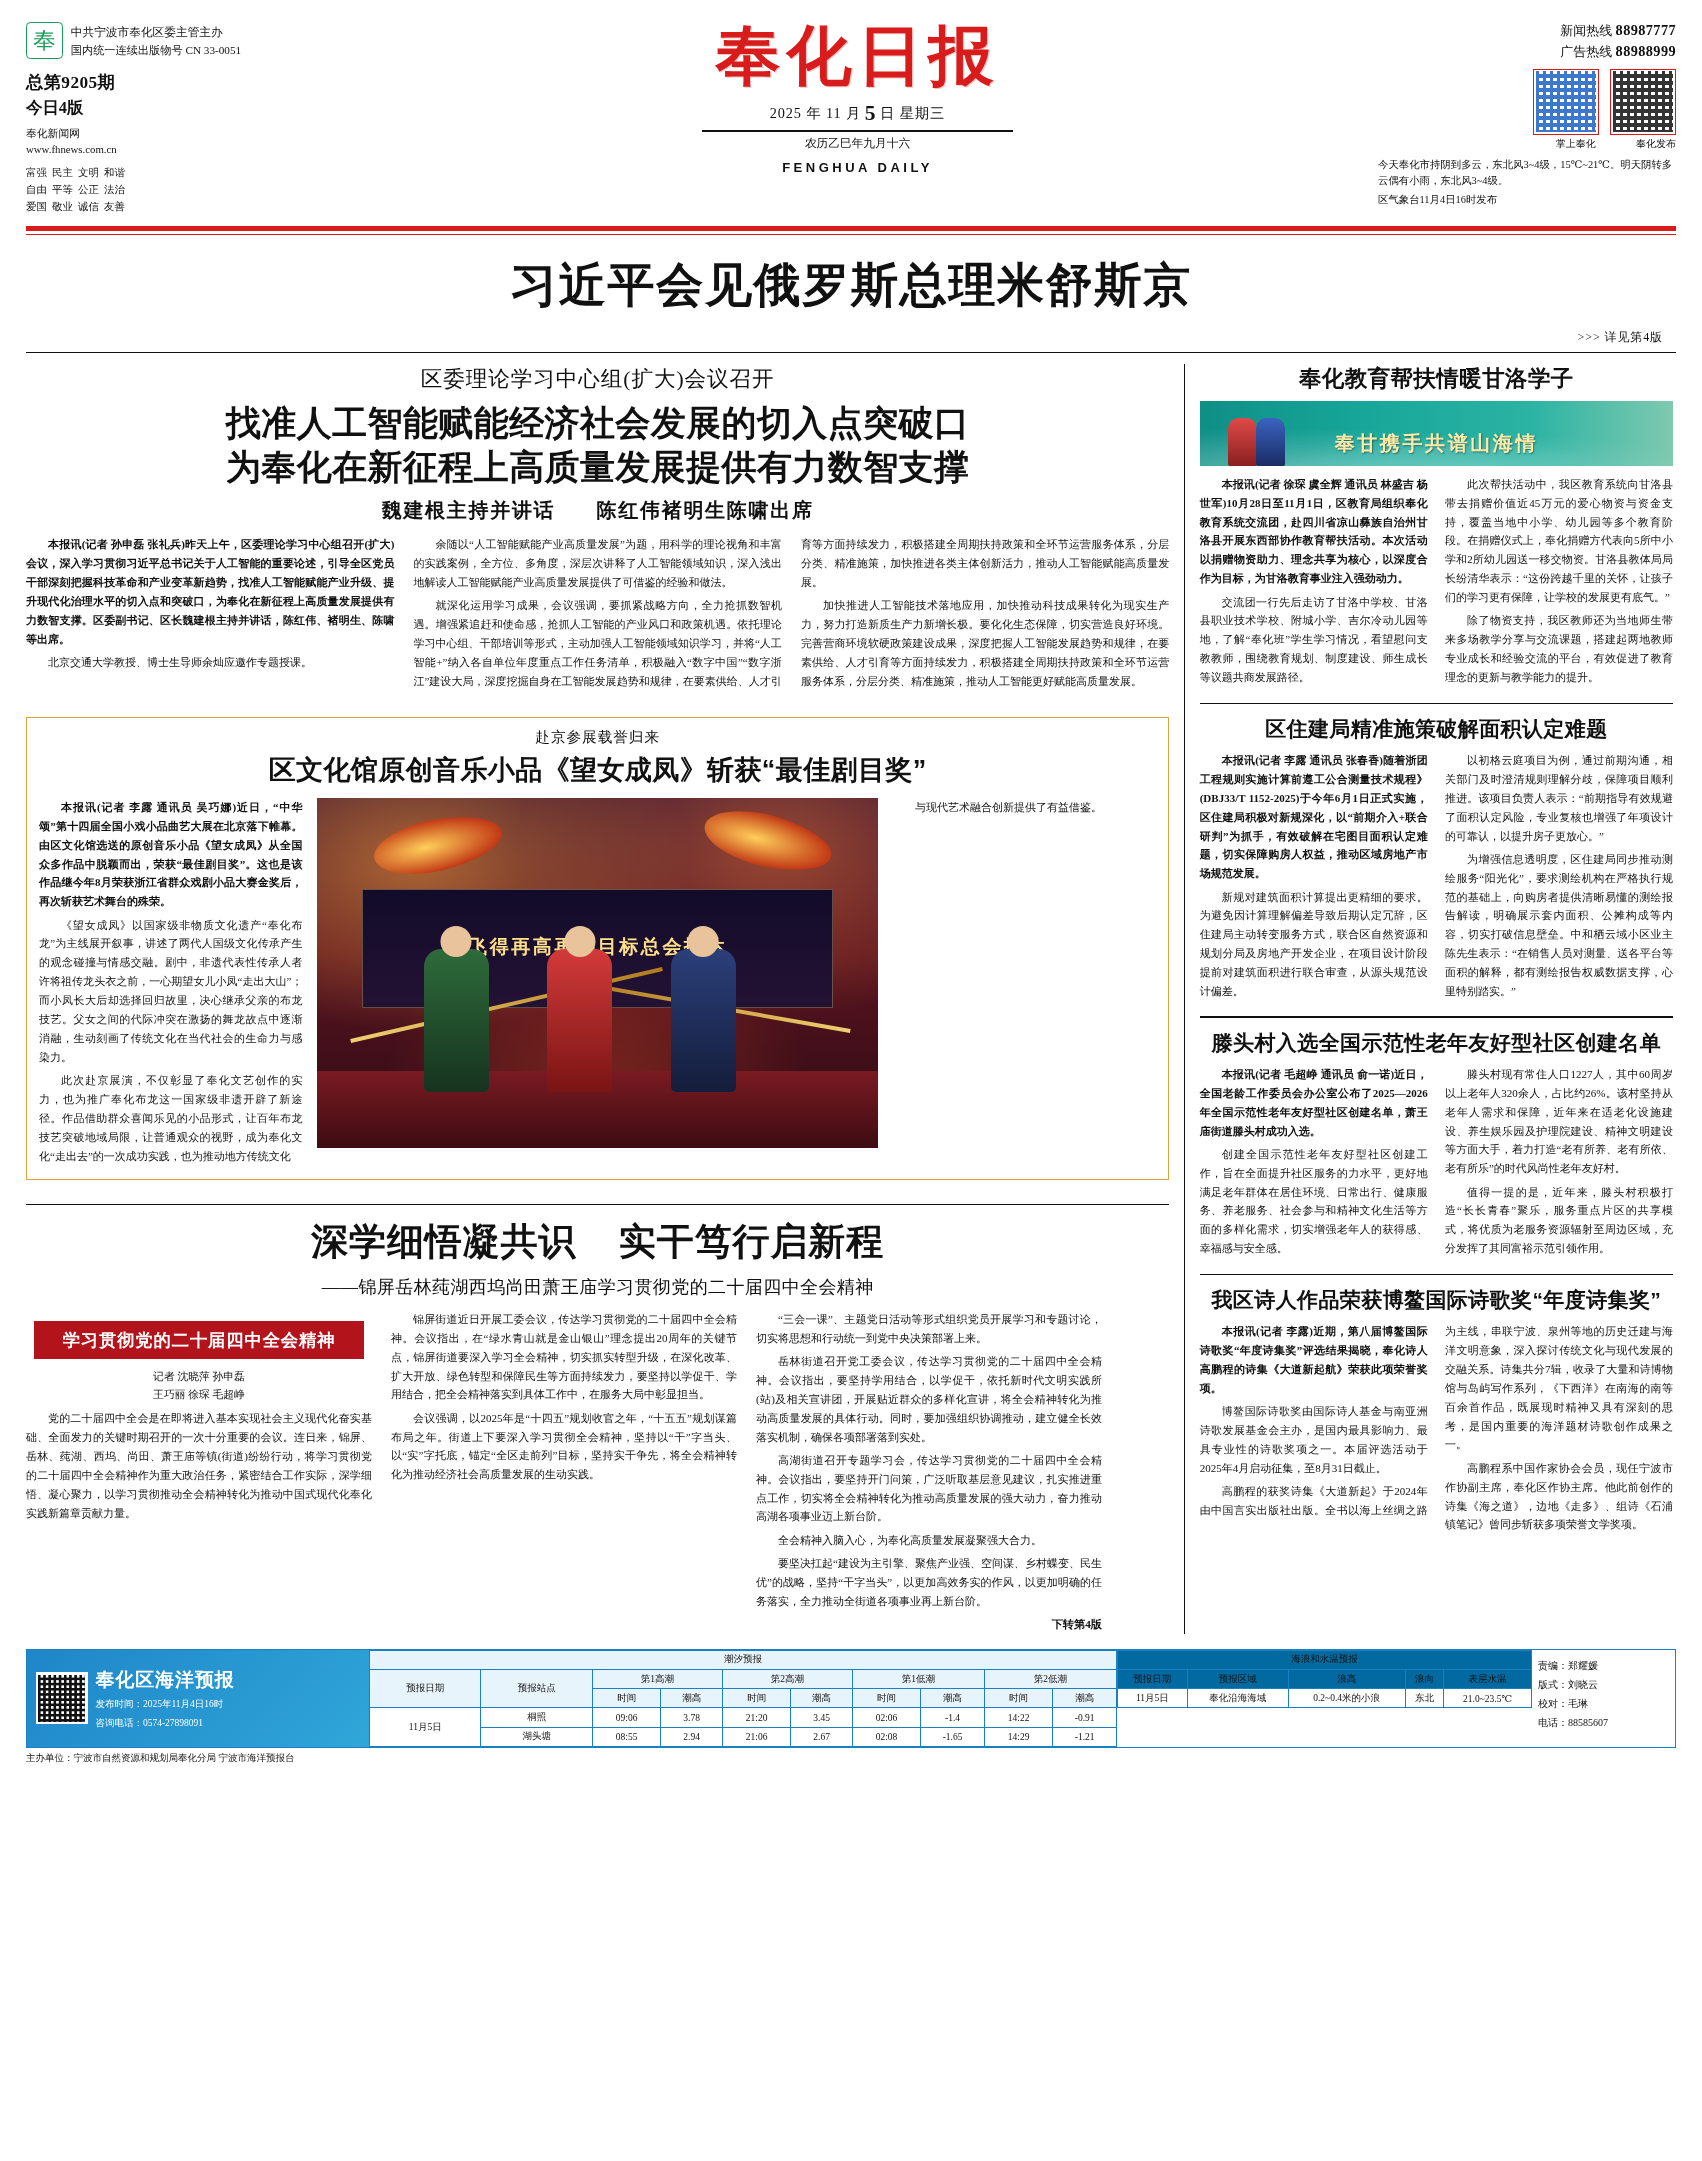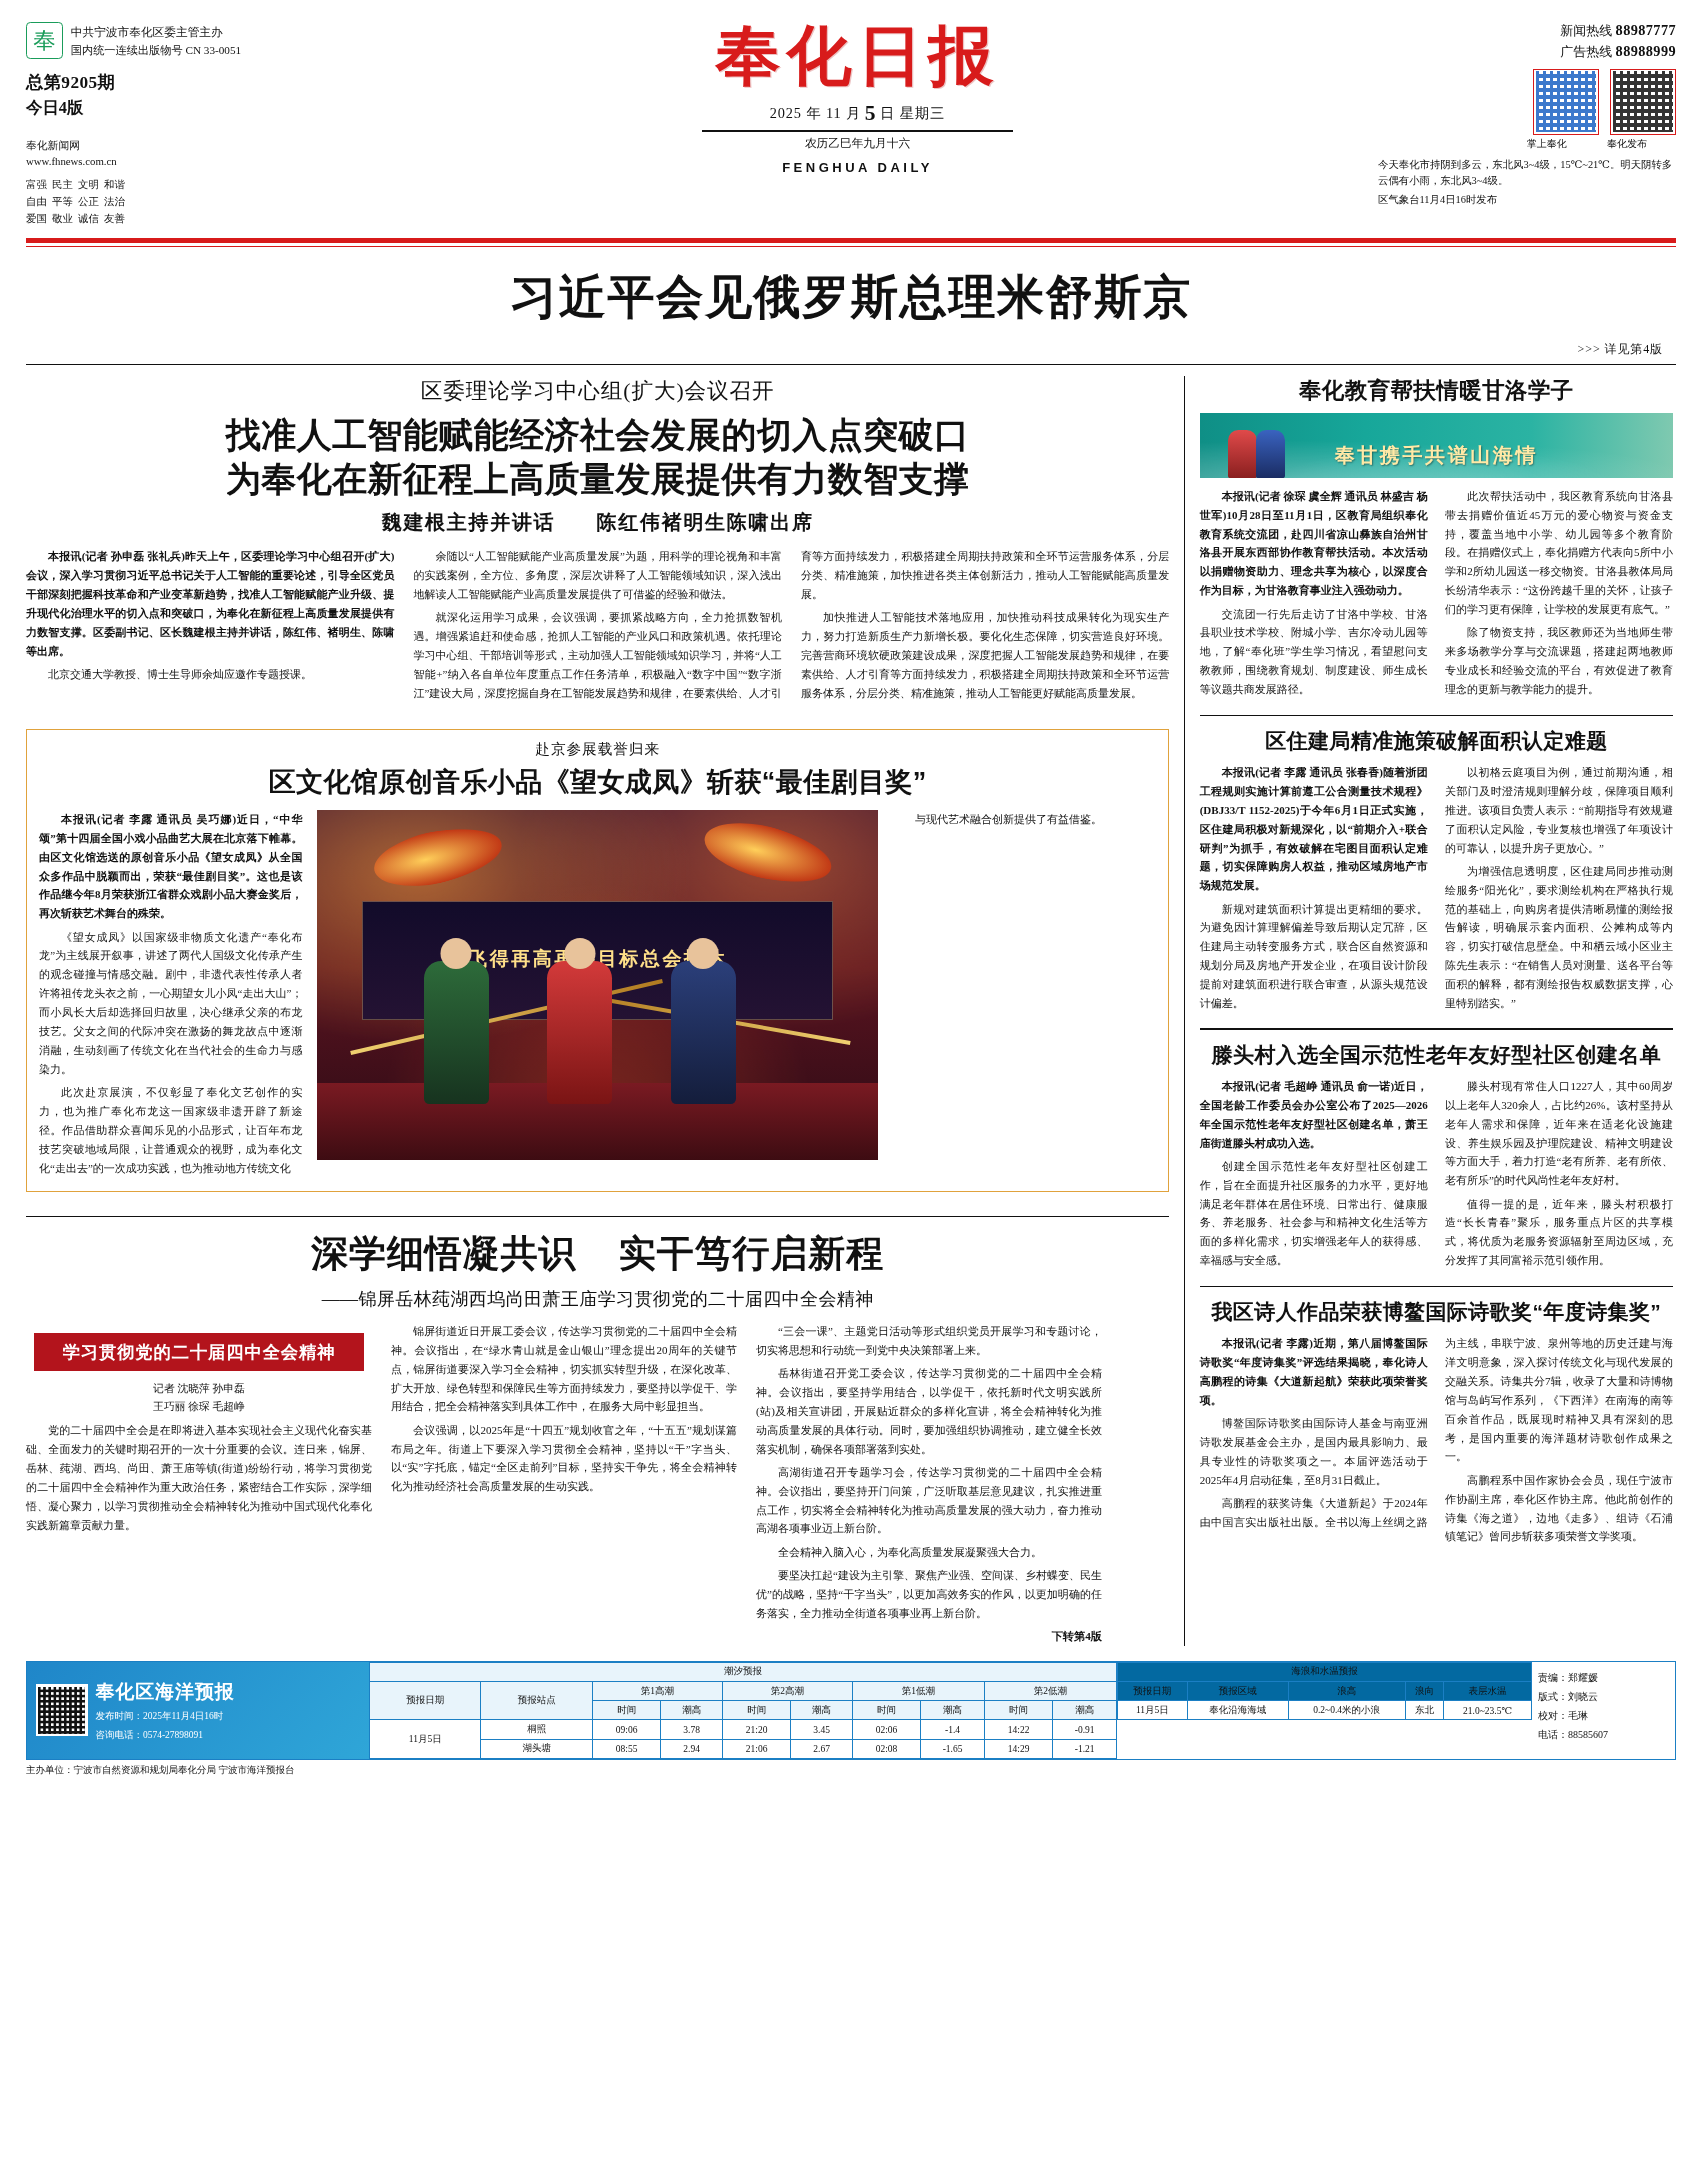--- a/index.html
+++ b/index.html
@@ -15,21 +15,21 @@
   
   .masthead { display:flex; align-items:flex-start; justify-content:space-between; position:relative; }
   .mh-left { width: 337px; padding-top: 4.3px; }
   .mh-toprow { display:flex; align-items:flex-start; gap:7.8px; }
   .logo-box { width:37px; height:37px; border:1.7px solid #1a9c5a; border-radius:4.3px; display:flex; align-items:center; justify-content:center; flex:none; }
   .logo-glyph { font-size:22.5px; color:#1a9c5a; font-family:"Liberation Serif", serif; }
   .mh-sponsor { font-size:11.2px; line-height:1.5; color:#111; padding-top:2.6px; }
   .mh-sponsor div:first-child { font-size:11.7px; }
   .mh-issue { margin-top:11.2px; font-size:17.3px; font-weight:bold; letter-spacing:0.4px; }
   .mh-issue2 { font-size:16.4px; font-weight:bold; margin-top:3.5px; }
-  .mh-site { font-size:10.8px; margin-top:19px; line-height:1.45; }
+  .mh-site { font-size:10.8px; margin-top:7px; line-height:1.45; }
   .mh-values { margin-top:7.8px; font-size:10.4px; line-height:1.6; color:#111; }
   .mh-values span { display:inline-block; width:26px; }
 
   .mh-center { flex:1; text-align:center; padding-top:4.3px; }
   .nameplate { font-family:"Liberation Serif", serif; font-size:65px; font-weight:bold; color:#d81b1b; letter-spacing:6px; line-height:1.05; display:inline-block;
      text-shadow: 1.3px 1.3px 0 rgba(180,20,20,0.25); }
   .date-line { margin-top:11.2px; font-size:14.3px; letter-spacing:0.9px; }
   .date-line .big { font-size:21.6px; font-weight:bold; vertical-align:-1.7px; padding:0 3.5px; }
   .date-rule { width:311px; height:1.3px; background:#111; margin:4.3px auto 0 auto; }
   .date-sub { font-size:11.7px; margin-top:4.3px; }
@@ -43,21 +43,21 @@
   .qr-inner { width:100%; height:100%;
      background-image:
        repeating-linear-gradient(90deg, #111 0 3.5px, transparent 3.5px 7px),
        repeating-linear-gradient(0deg, #111 0 3.5px, transparent 3.5px 7px);
      background-size: 7px 7px, 7px 7px;
      opacity:.85; }
   .qr-blue .qr-inner { background-image:
        repeating-linear-gradient(90deg, #1b62c4 0 3.5px, transparent 3.5px 7px),
        repeating-linear-gradient(0deg, #1b62c4 0 3.5px, transparent 3.5px 7px); }
   .qr-caps { display:flex; gap:11.2px; justify-content:flex-end; font-size:10px; margin-top:2.6px; }
-  .qr-caps span { width:69px; text-align:left; }
+  .qr-caps span { width:69px; text-align:right; }
   .weather { margin-top:6px; font-size:10.4px; line-height:1.55; text-align:left; }
   .weather-pub { font-size:10.4px; margin-top:3.5px; text-align:left; }
 
   .mh-rule { height:4.3px; background:#d81b1b; margin-top:11.2px; }
   .mh-rule2 { height:1.7px; background:#d81b1b; margin-top:3px; }
 
   
   .top-headline { text-align:center; font-size:47px; font-weight:bold; letter-spacing:1.7px; margin:19px 0 11.2px; font-family:"Liberation Sans", sans-serif; }
   .headline-note { text-align:right; font-size:12px; padding-right:13px; margin-bottom:6px; letter-spacing:0.9px; }
   .hr-thin { height:1.3px; background:#111; }

